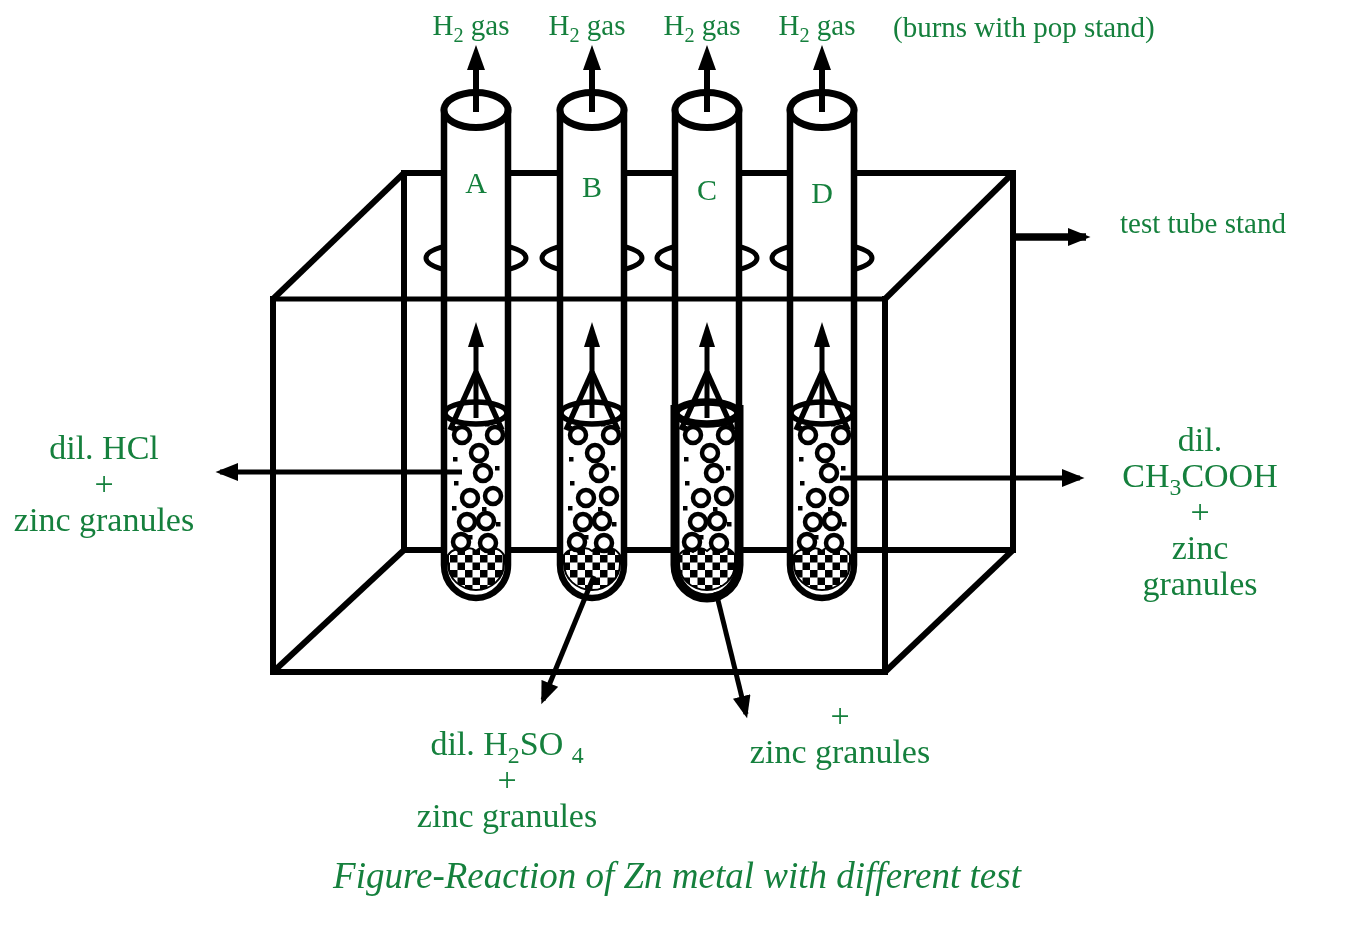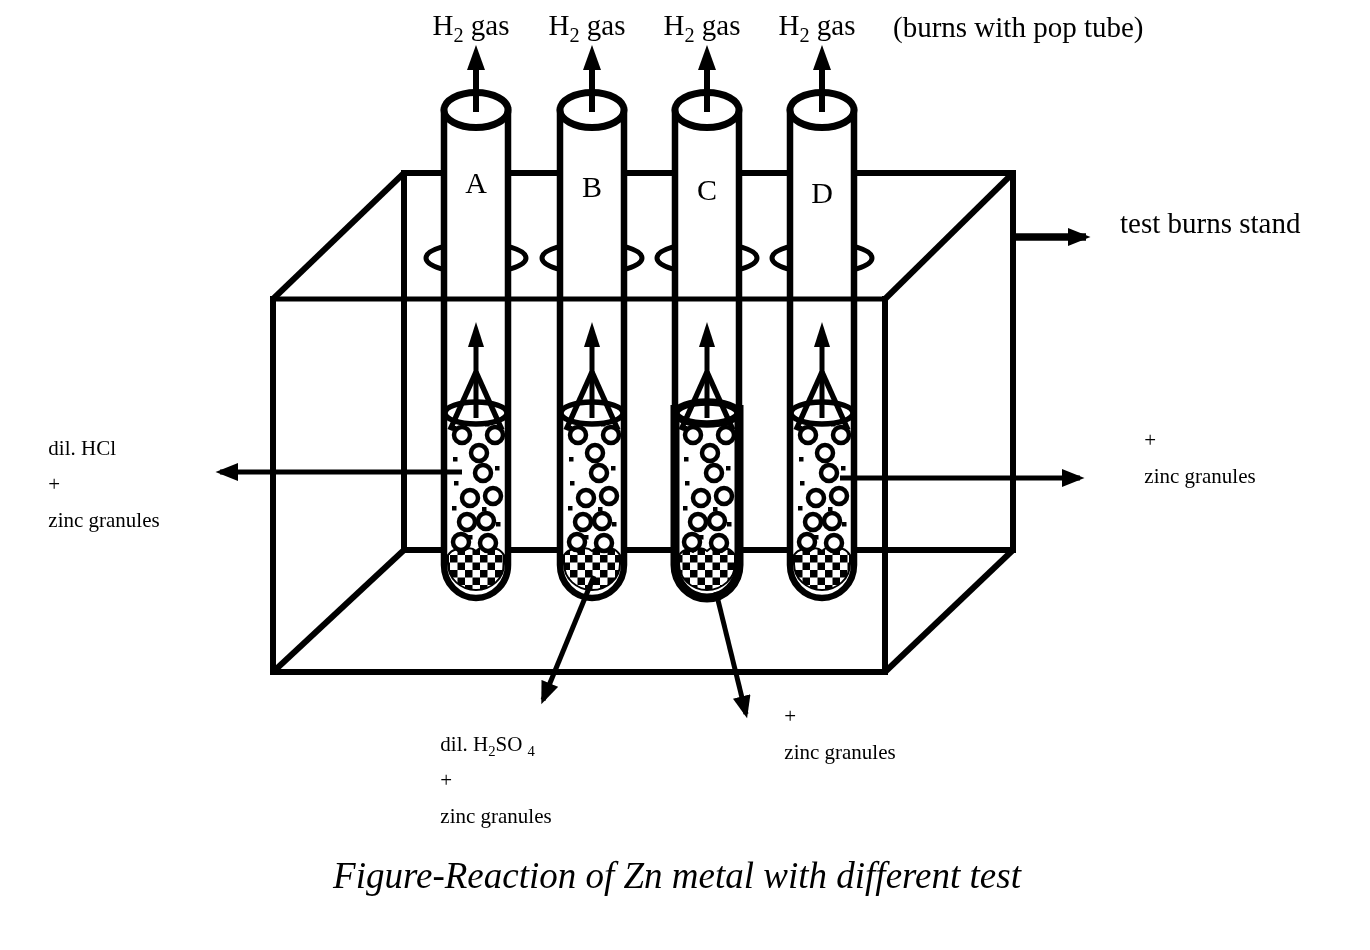--- a/index.html
+++ b/index.html
@@ -1,24 +1,24 @@
 <!DOCTYPE html>
 <html><head>
 <meta charset="utf-8">
 <style>
   html,body{margin:0;padding:0;background:#ffffff;}
   .stage{
     position:relative;width:1370px;height:950px;background:#ffffff;
-    font-family:"Liberation Serif","DejaVu Serif",serif;color:#000000;overflow:hidden;
+    font-family:"Liberation Serif","DejaVu Serif",serif;color:#15803d;overflow:hidden;
   }
   .stage svg{position:absolute;left:0;top:0;}
   .lbl{position:absolute;white-space:nowrap;font-size:29px;line-height:34px;}
   .ctr{transform:translateX(-50%);}
   .tube-letter{position:absolute;font-size:30px;line-height:30px;transform:translateX(-50%);}
-  .acid-block{position:absolute;text-align:left;font-size:21px;line-height:36px;transform:translateX(-50%);}
+  .acid-block{position:absolute;text-align:center;font-size:34px;line-height:36px;transform:translateX(-50%);}
   .caption{position:absolute;font-style:italic;font-size:37px;line-height:44px;transform:translateX(-50%);}
   sub{font-size:0.70em;line-height:0;}
 </style>
 </head>
 <body>
 
 <div class="stage">
 
   <svg width="1370" height="950" viewBox="0 0 1370 950">
     <defs>
@@ -212,41 +212,42 @@
       <line x1="594" y1="576" x2="543" y2="700" stroke-width="5" marker-end="url(#ah)"></line>
       <line x1="716" y1="592" x2="746" y2="714" stroke-width="5" marker-end="url(#ah)"></line>
     </g>
   </svg>
 
   <div class="lbl ctr" style="left:471px;top:8px;">H<sub>2</sub> gas</div>
   <div class="lbl ctr" style="left:587px;top:8px;">H<sub>2</sub> gas</div>
   <div class="lbl ctr" style="left:702px;top:8px;">H<sub>2</sub> gas</div>
   <div class="lbl ctr" style="left:817px;top:8px;">H<sub>2</sub> gas</div>
 
-  <div class="lbl" style="left:893px;top:10px;">(burns with pop tube)</div>
+  <div class="lbl" style="left:893px;top:10px;">(burns with pop stand)</div>
 
   <div class="tube-letter" style="left:476px;top:168px;">A</div>
   <div class="tube-letter" style="left:592px;top:172px;">B</div>
   <div class="tube-letter" style="left:707px;top:175px;">C</div>
   <div class="tube-letter" style="left:822px;top:178px;">D</div>
 
-  <div class="lbl" style="left:1120px;top:206px;">test burns stand</div>
+  <div class="lbl" style="left:1120px;top:206px;">test tube stand</div>
 
   <div class="acid-block" style="left:104px;top:430px;">
     <div>dil. HCl</div>
     <div>+</div>
     <div>zinc granules</div>
   </div>
 
   <div class="acid-block" style="left:1200px;top:422px;">
-    <div>+</div>
-    <div>zinc granules</div>
-  </div>
-
-  <div class="acid-block" style="left:496px;top:726px;">
+    <div>dil. CH<sub>3</sub>COOH</div>
+    <div>+</div>
+    <div>zinc granules</div>
+  </div>
+
+  <div class="acid-block" style="left:507px;top:726px;">
     <div>dil. H<sub>2</sub>SO <sub>4</sub></div>
     <div>+</div>
     <div>zinc granules</div>
   </div>
 
   <div class="acid-block" style="left:840px;top:698px;">
     <div>+</div>
     <div>zinc granules</div>
   </div>
 

